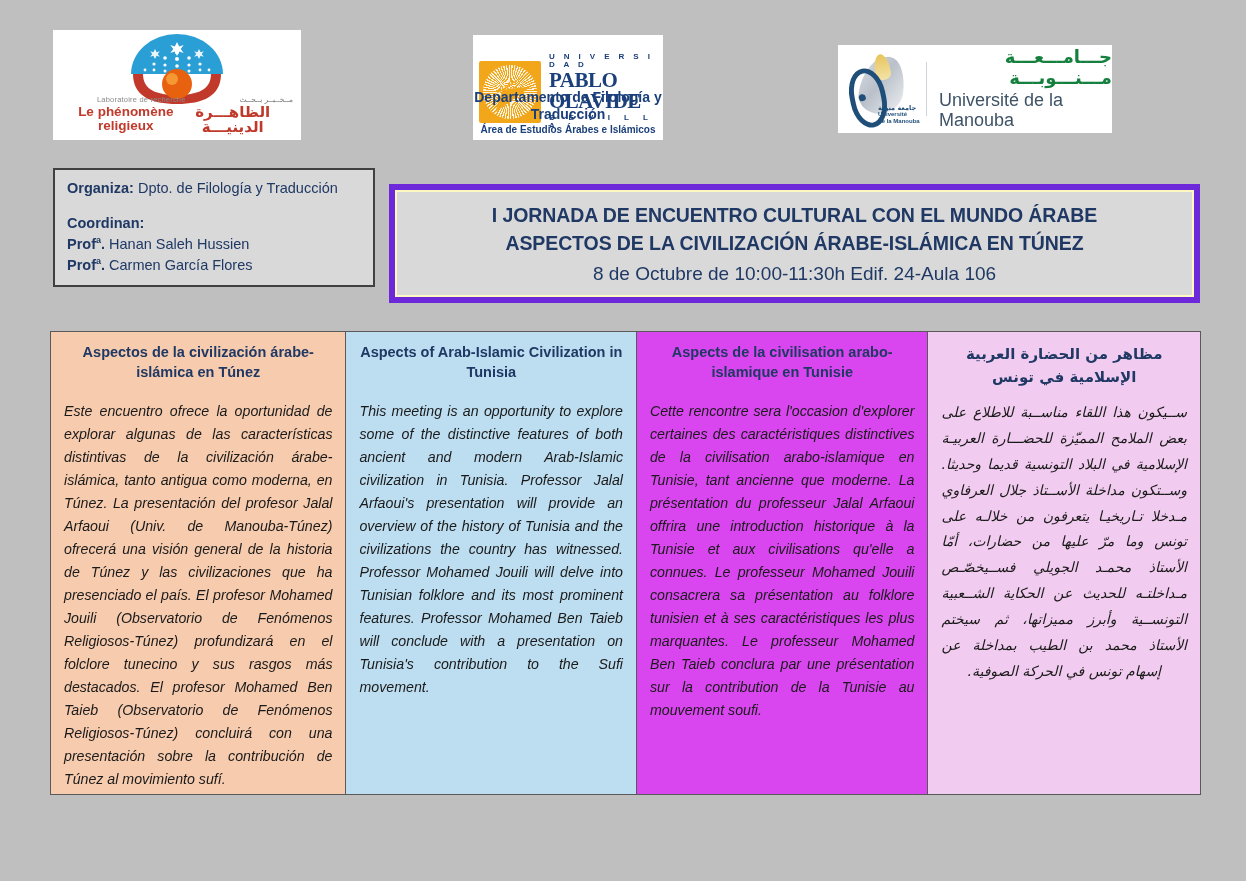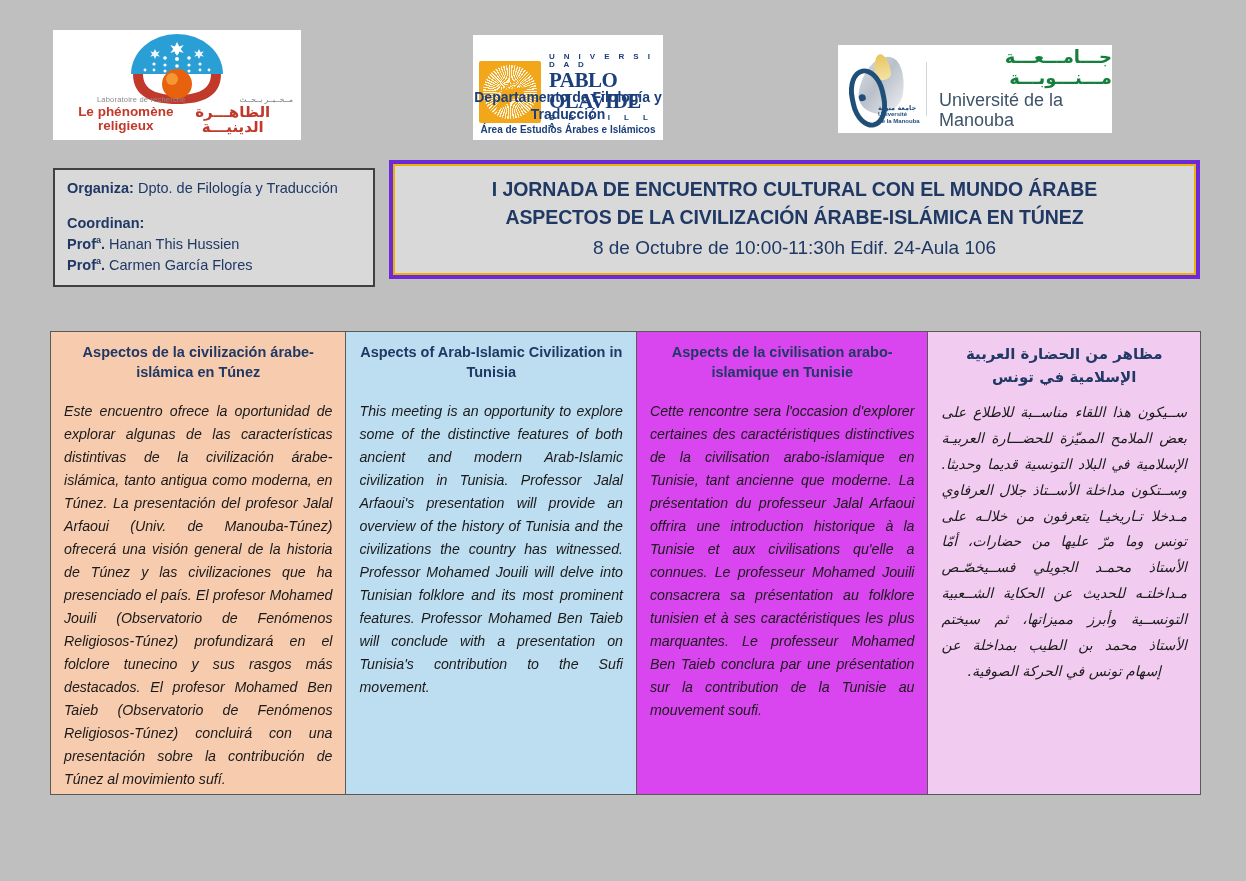--- a/index.html
+++ b/index.html
@@ -140,25 +140,25 @@
     font-size: 14.5px;
     line-height: 1.45;
     white-space: nowrap;
   }
   .organiza-line b { font-weight: bold; text-align: center; }
   .organiza-line sup { font-size: 9px; vertical-align: super; font-weight: bold;}
   .organiza-gap { height: 14px; }
 
   .title-box {
     position: absolute;
-    left: 389px; top: 160px;
+    left: 389px; top: 184px;
     width: 811px; height: 119px;
     box-sizing: border-box;
-    border: 4px solid #6d28d9;
-    background: #eab308;
+    border: 6px solid #6d28d9;
+    background: #fef9c3;
     padding: 2px;
   }
   .title-inner {
     width: 100%; height: 100%;
     background: #d9d9d9;
     display: flex; flex-direction: column;
     align-items: center; justify-content: flex-start;
     padding-top: 9px;
     box-sizing: border-box;
   }
@@ -315,21 +315,21 @@
 <div class="organiza-box">
   <div class="organiza-inner">
     <div class="organiza-line">
       <b>Organiza:</b><span> Dpto. de Filología y Traducción</span>
     </div>
     <div class="organiza-gap"></div>
     <div class="organiza-line">
       <b>Coordinan:</b>
     </div>
     <div class="organiza-line">
-      <b><span>Prof</span><sup>a</sup><span>.</span></b><span> Hanan This Hussien</span>
+      <b><span>Prof</span><sup>a</sup><span>.</span></b><span> Hanan Saleh Hussien</span>
     </div>
     <div class="organiza-line">
       <b><span>Prof</span><sup>a</sup><span>.</span></b><span> Carmen García Flores</span>
     </div>
   </div>
 </div>
 
 <div class="title-box">
   <div class="title-inner">
     <div class="title-l1">I JORNADA DE ENCUENTRO CULTURAL CON EL MUNDO ÁRABE</div>

